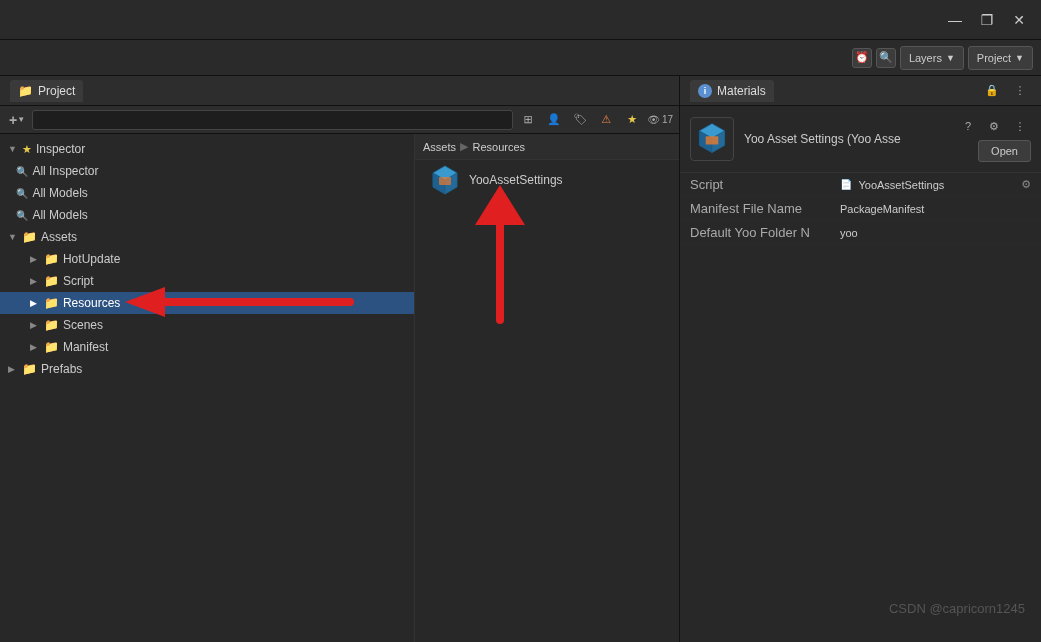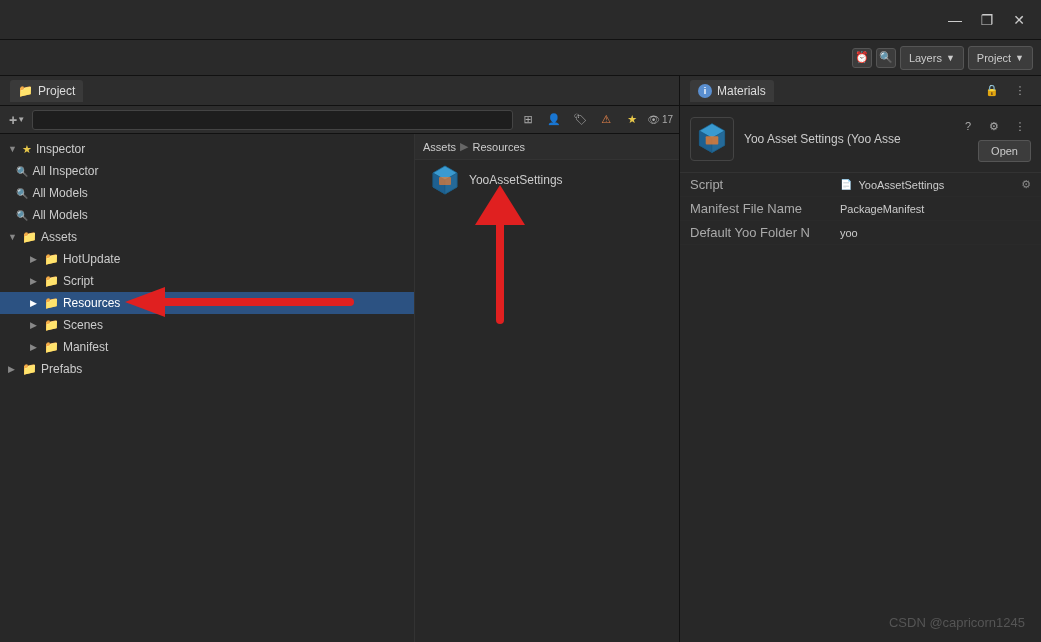--- a/index.html
+++ b/index.html
@@ -332,21 +332,21 @@
       gap: 6px;
     }
     .script-icon {
       font-size: 10px;
       color: #7fa8d0;
     }
 
     
     .watermark {
       position: absolute;
-      bottom: 12px;
+      bottom: 26px;
       right: 16px;
       font-size: 13px;
       color: #555;
       pointer-events: none;
     }
 
     
     .cube-icon {
       width: 32px;
       height: 32px;

